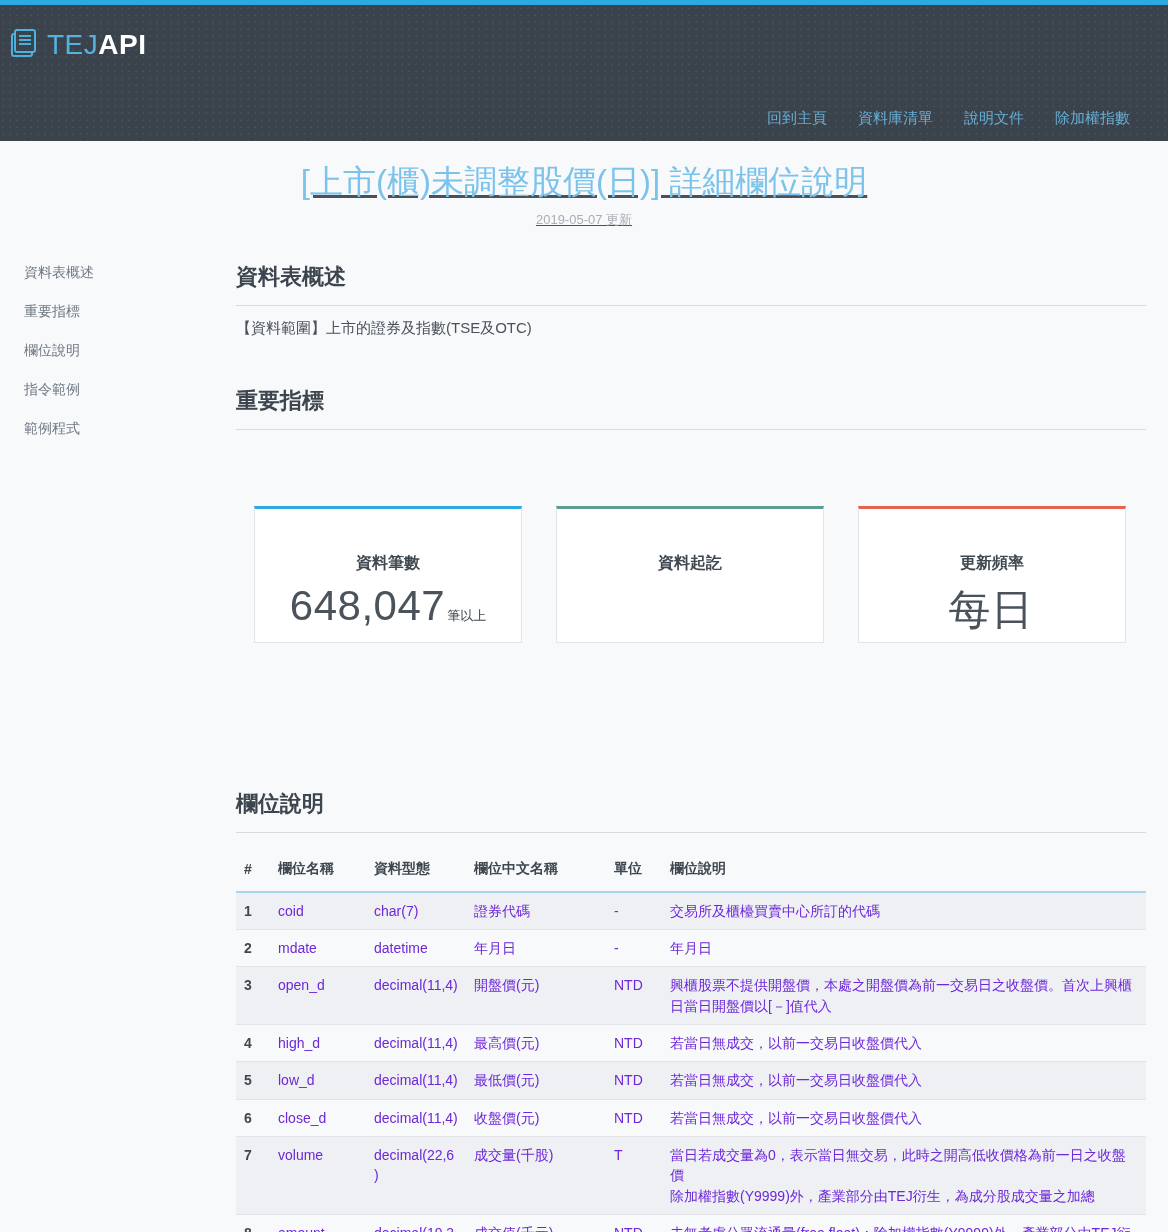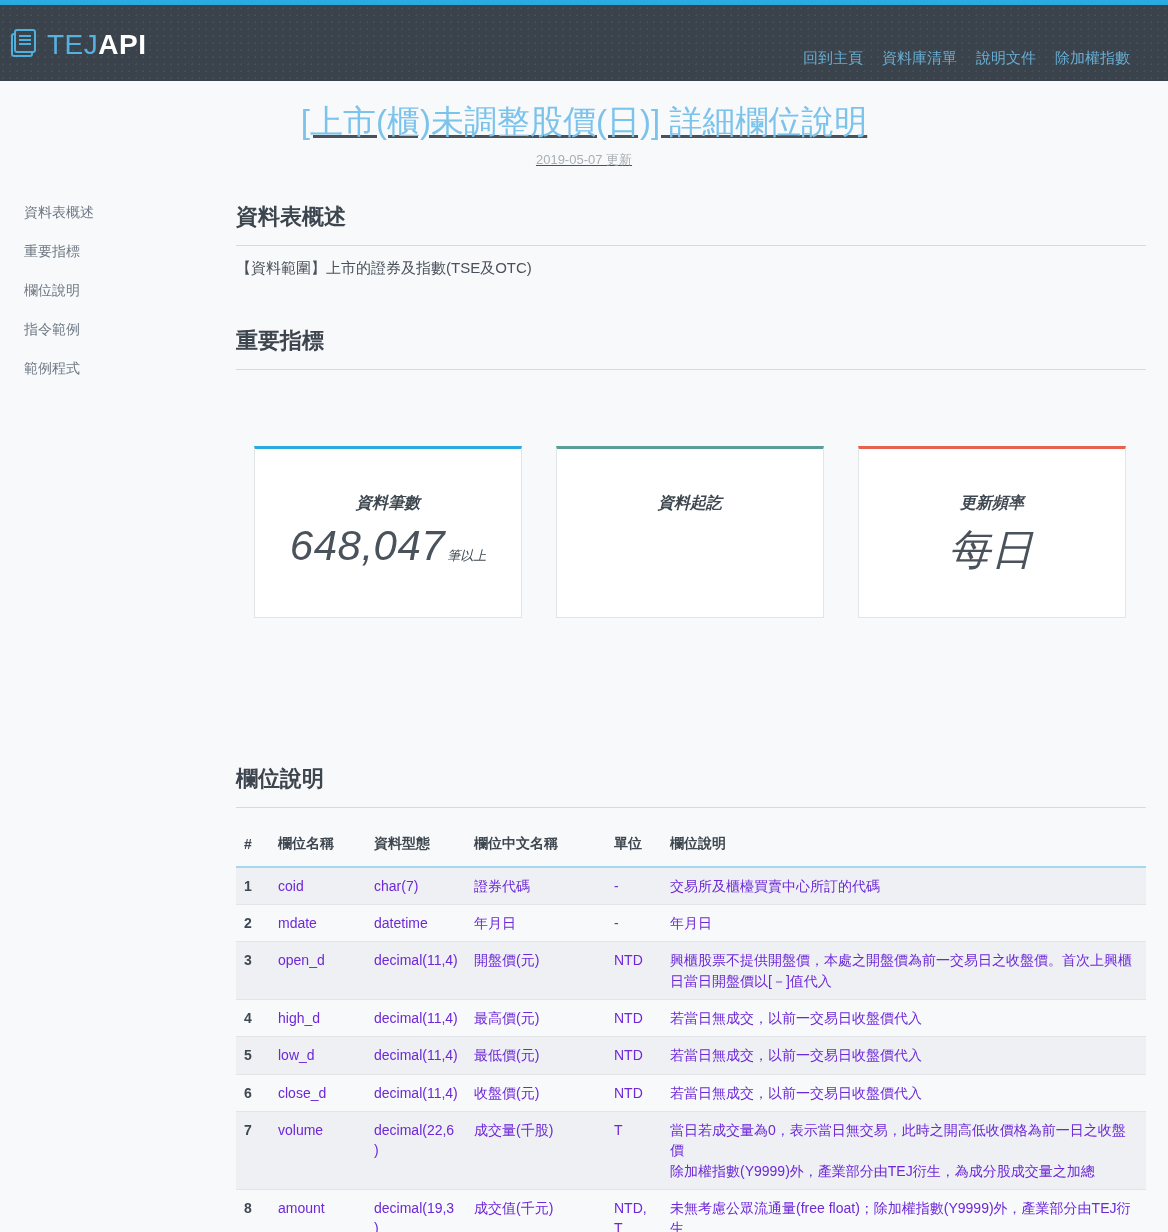--- a/index.html
+++ b/index.html
@@ -5,34 +5,34 @@
   * { margin:0; padding:0; box-sizing:border-box; }
   html,body { width:1168px; height:1232px; overflow:hidden; }
   body {
     font-family:"Liberation Sans","DejaVu Sans",sans-serif;
     background:#f8f9fb;
     color:#49515a;
   }
   
   .topstrip { height:5px; background:#29abe2; }
   .header {
-    position:relative; height:76px; background:#3a424c;
+    position:relative; height:136px; background:#3a424c;
     background-image:radial-gradient(rgba(255,255,255,0.07) 1px, transparent 1px);
     background-size:7px 7px;
   }
   .brand {
     position:absolute; left:8px; top:22px;
     display:flex; align-items:center; gap:9px; cursor:pointer;
   }
   .brand-text { font-size:28px; letter-spacing:0.5px; }
   .brand-tej { color:#55b1e0; font-weight:400; }
   .brand-api { color:#ffffff; font-weight:bold; }
   .nav {
     position:absolute; right:38px; bottom:13px;
-    display:flex; gap:19px;text-align:right;
+    display:flex; gap:31px;text-align:right;
   }
   .nav a {
     color:#68aed2; font-size:15px; text-decoration:none; cursor:pointer;
   }
   
   .page-title-wrap { text-align:center; margin-top:20px;text-decoration:underline; }
   .page-title { font-size:33px; font-weight:400; color:#7cc3ec; line-height:1.3; }
   .page-updated { margin-top:7px; font-size:13px; color:#a8afb6; }
   
   .layout { display:flex; align-items:flex-start; margin-top:33px; }
@@ -46,24 +46,23 @@
   .section-heading {
     font-size:22px; font-weight:bold; color:#3d454e;
     padding-bottom:13px; border-bottom:1px solid #d8dadd;
   }
   .scope-text { margin-top:13px; font-size:15px; color:#49515a; }
   .section-metrics { margin-top:48px; }
   .section-fields { margin-top:146px; }
   
   .cards { display:flex; gap:34px; margin-top:76px; padding-left:18px; }
   .metric-card {
-    width:268px; height:172px; background:#ffffff;
+    width:268px; height:137px; background:#ffffff;
     border:1px solid #e2e5e8; border-top:3px solid #29abe2;
     text-align:center;
-    font-style:italic;
   }
   .metric-title { margin-top:44px; font-size:16px; font-weight:bold; color:#3f4850; }
   .metric-value-row { margin-top:8px; }
   .metric-value { font-size:42px; font-weight:300; color:#4a525b; letter-spacing:0.5px; }
   .metric-suffix { font-size:13px; color:#3f4850; margin-left:2px; }
   
   table { width:100%; border-collapse:collapse; margin-top:16px; table-layout:fixed; }
   col.c-idx{width:34px;} col.c-name{width:96px;} col.c-type{width:100px;}
   col.c-cname{width:140px;} col.c-unit{width:56px;}
   thead th {

